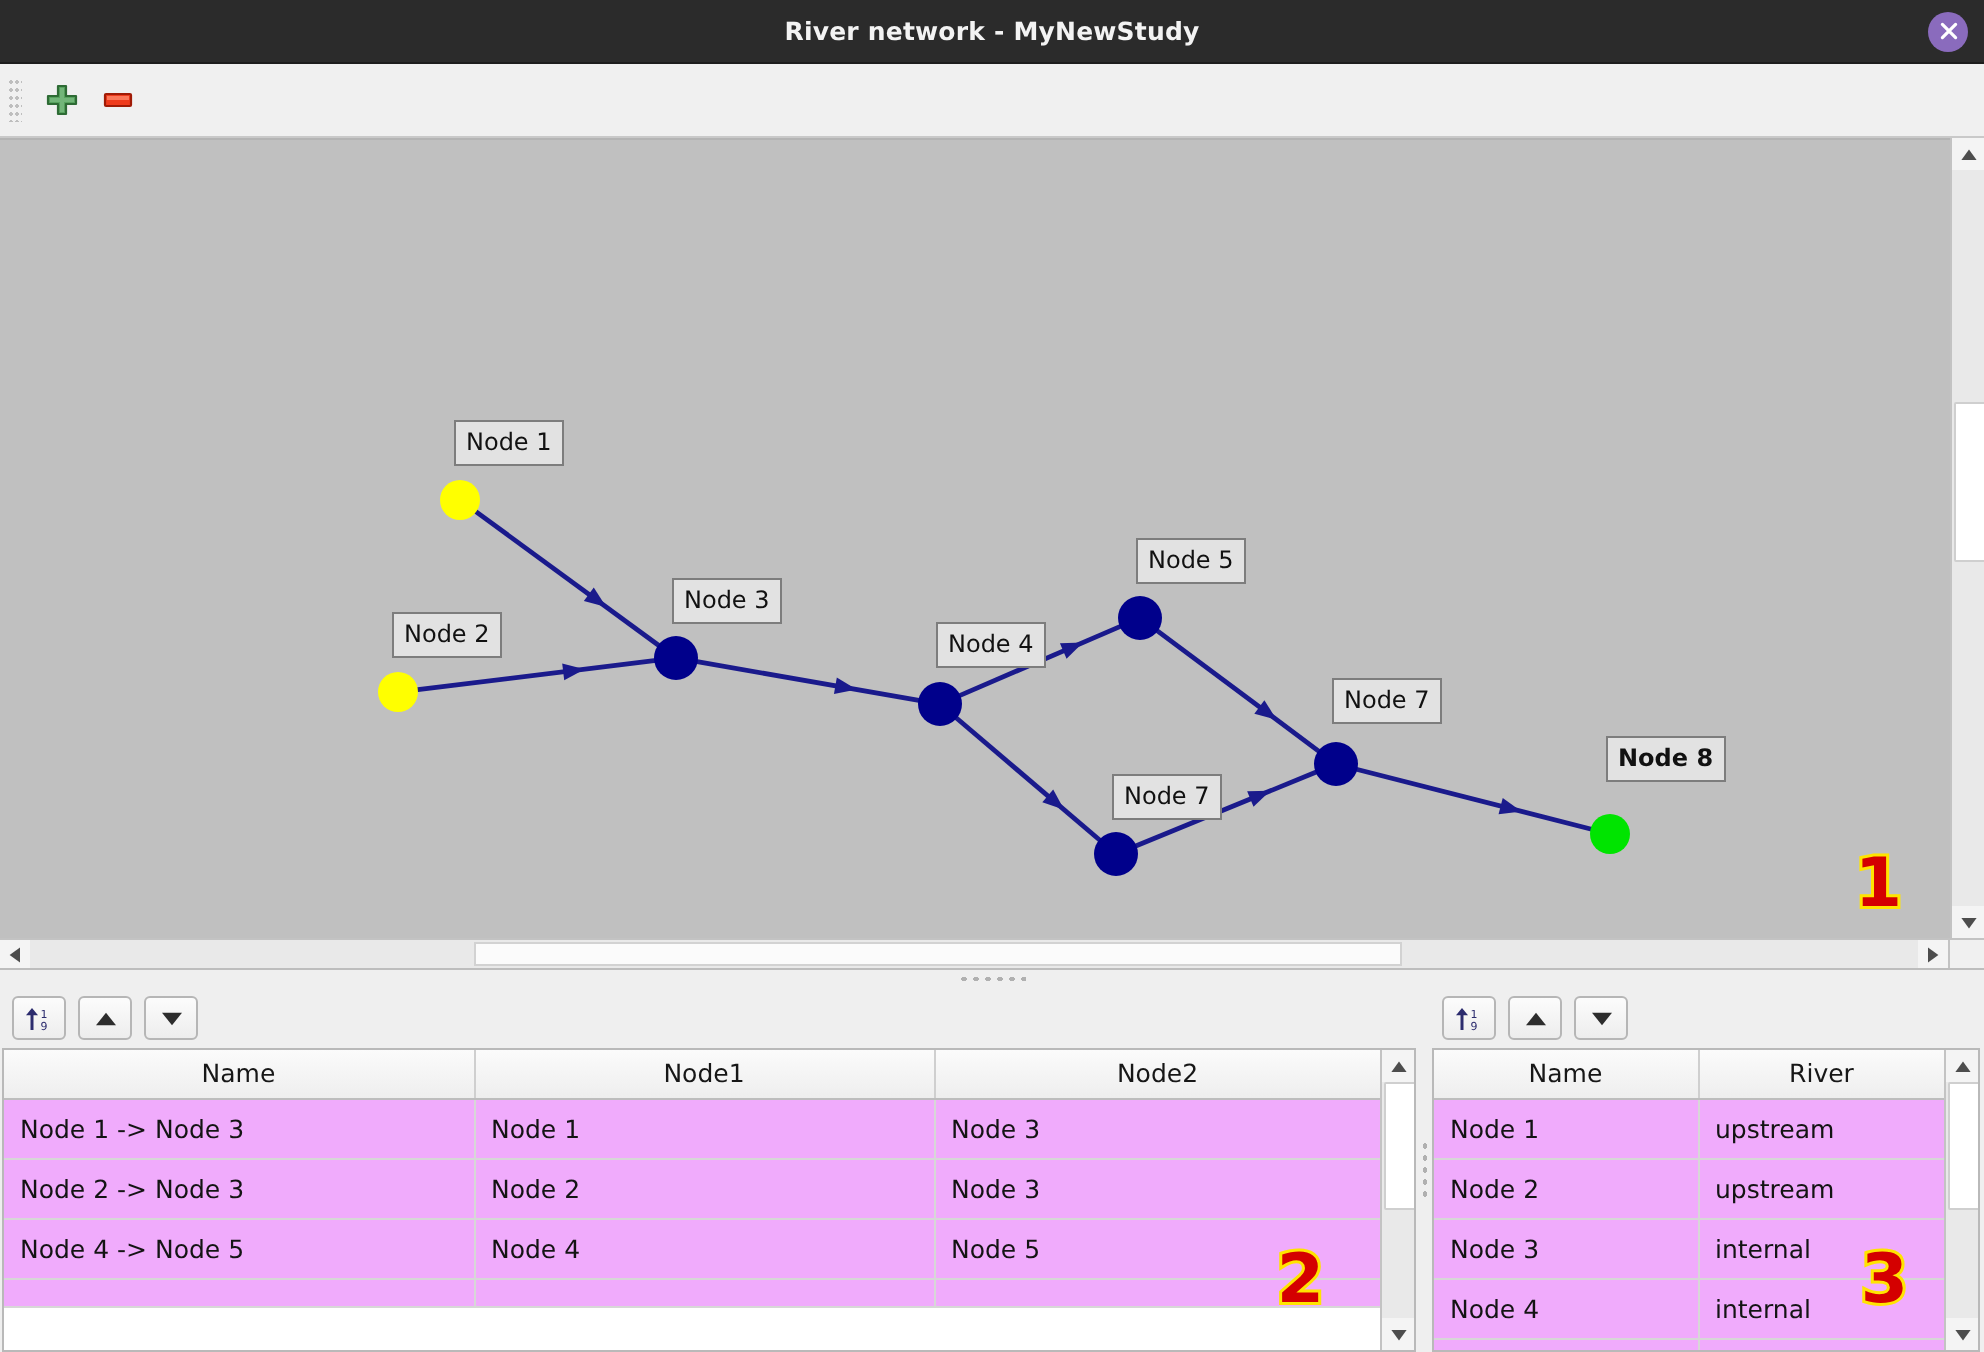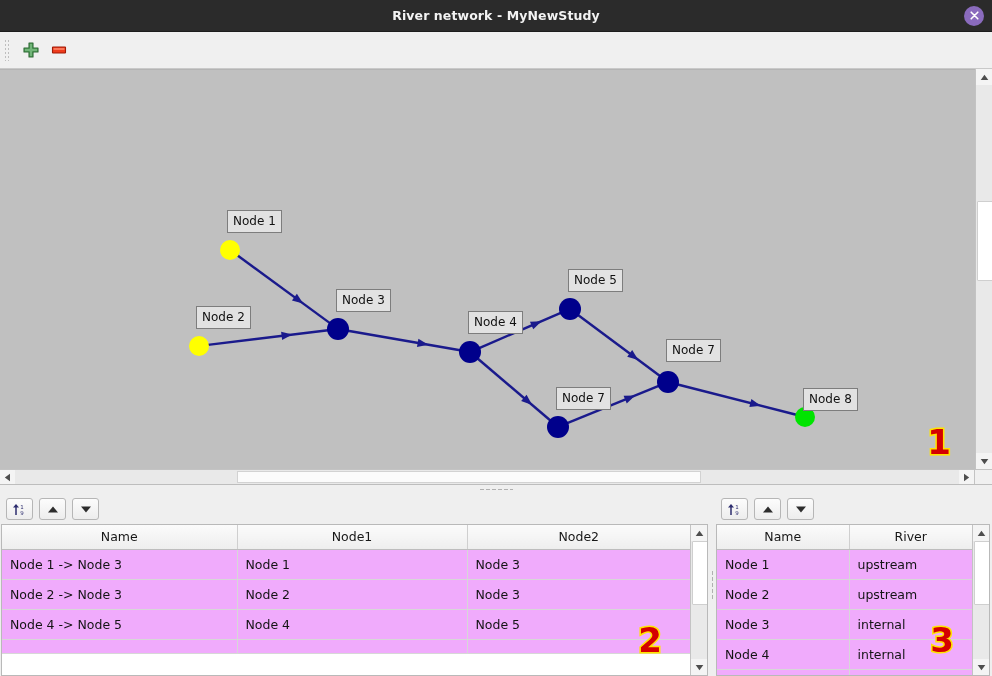--- a/index.html
+++ b/index.html
@@ -354,21 +354,21 @@
           <circle cx="805" cy="347" r="10" fill="#00e400"></circle>
         </svg>
       <div id="node-labels">
           <div class="node-label" style="left: 227px; top: 140px;">Node 1</div>
           <div class="node-label" style="left: 196px; top: 236px;">Node 2</div>
           <div class="node-label" style="left: 336px; top: 219px;">Node 3</div>
           <div class="node-label" style="left: 468px; top: 241px;">Node 4</div>
           <div class="node-label" style="left: 568px; top: 199px;">Node 5</div>
           <div class="node-label" style="left: 556px; top: 317px;">Node 7</div>
           <div class="node-label" style="left: 666px; top: 269px;">Node 7</div>
-          <div class="node-label" style="left: 803px; top: 318px;">Node 8</div>
+          <div class="node-label" style="left: 803px; top: 298px; font-weight: bold;">Node 8</div>
         </div>
       <div class="overlay-num n1">1</div>
     </div>
     <div class="vscroll">
       <div class="sb-track"></div>
       <div class="sb-arrow up">
         <svg width="9" height="7" viewBox="0 0 9 7">
             <path d="M4.5 0.8 L8.3 6 L0.7 6 Z" fill="#4d4d4d"></path>
           </svg>
       </div>

